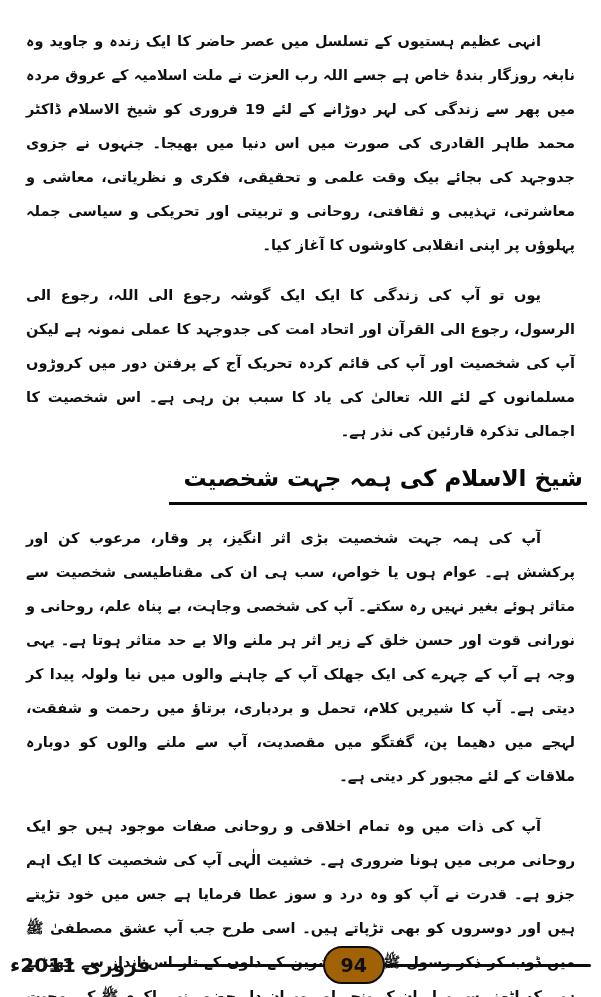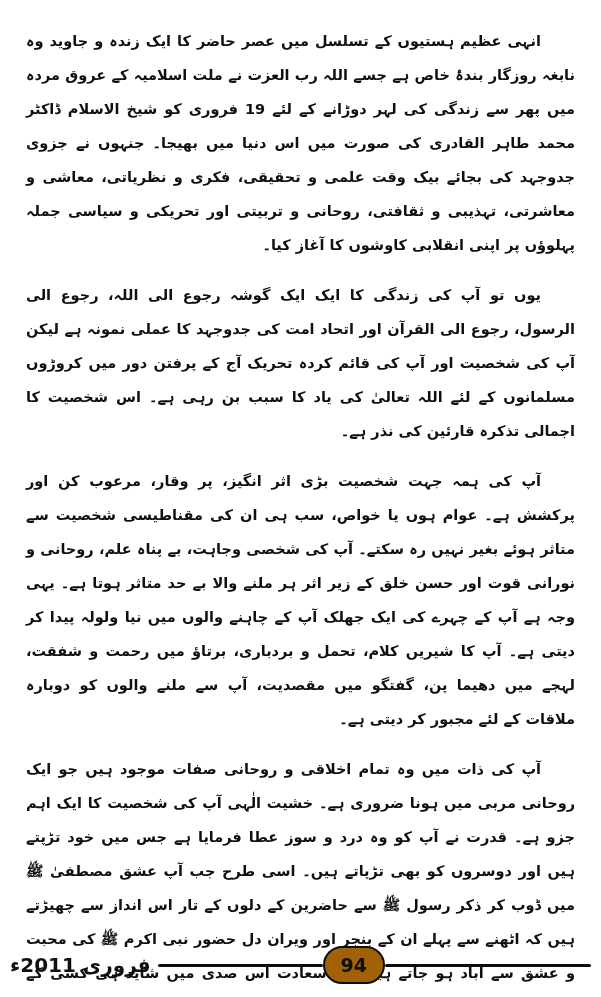--- a/index.html
+++ b/index.html
@@ -98,20 +98,23 @@
 </head>
 <body>
 
 <div class="page">
 
   <main class="article">
     <p class="para">انہی عظیم ہستیوں کے تسلسل میں عصر حاضر کا ایک زندہ و جاوید وہ نابغہ روزگار بندۂ خاص ہے جسے اللہ رب العزت نے ملت اسلامیہ کے عروق مردہ میں پھر سے زندگی کی لہر دوڑانے کے لئے 19 فروری کو شیخ الاسلام ڈاکٹر محمد طاہر القادری کی صورت میں اس دنیا میں بھیجا۔ جنہوں نے جزوی جدوجہد کی بجائے بیک وقت علمی و تحقیقی، فکری و نظریاتی، معاشی و معاشرتی، تہذیبی و ثقافتی، روحانی و تربیتی اور تحریکی و سیاسی جملہ پہلوؤں پر اپنی انقلابی کاوشوں کا آغاز کیا۔</p>
 
     <p class="para">یوں تو آپ کی زندگی کا ایک ایک گوشہ رجوع الی اللہ، رجوع الی الرسول، رجوع الی القرآن اور اتحاد امت کی جدوجہد کا عملی نمونہ ہے لیکن آپ کی شخصیت اور آپ کی قائم کردہ تحریک آج کے پرفتن دور میں کروڑوں مسلمانوں کے لئے اللہ تعالیٰ کی یاد کا سبب بن رہی ہے۔ اس شخصیت کا اجمالی تذکرہ قارئین کی نذر ہے۔</p>
 
+    <div class="heading-row">
+      <span class="heading-text">شیخ الاسلام کی ہمہ جہت شخصیت</span>
+    </div>
 
     <p class="para">آپ کی ہمہ جہت شخصیت بڑی اثر انگیز، پر وقار، مرعوب کن اور پرکشش ہے۔ عوام ہوں یا خواص، سب ہی ان کی مقناطیسی شخصیت سے متاثر ہوئے بغیر نہیں رہ سکتے۔ آپ کی شخصی وجاہت، بے پناہ علم، روحانی و نورانی قوت اور حسن خلق کے زیر اثر ہر ملنے والا بے حد متاثر ہوتا ہے۔ یہی وجہ ہے آپ کے چہرے کی ایک جھلک آپ کے چاہنے والوں میں نیا ولولہ پیدا کر دیتی ہے۔ آپ کا شیریں کلام، تحمل و بردباری، برتاؤ میں رحمت و شفقت، لہجے میں دھیما پن، گفتگو میں مقصدیت، آپ سے ملنے والوں کو دوبارہ ملاقات کے لئے مجبور کر دیتی ہے۔</p>
 
     <p class="para">آپ کی ذات میں وہ تمام اخلاقی و روحانی صفات موجود ہیں جو ایک روحانی مربی میں ہونا ضروری ہے۔ خشیت الٰہی آپ کی شخصیت کا ایک اہم جزو ہے۔ قدرت نے آپ کو وہ درد و سوز عطا فرمایا ہے جس میں خود تڑپتے ہیں اور دوسروں کو بھی تڑپاتے ہیں۔ اسی طرح جب آپ عشق مصطفیٰ ﷺ میں ڈوب کر ذکر رسول ﷺ سے حاضرین کے دلوں کے تار اس انداز سے چھیڑتے ہیں کہ اٹھنے سے پہلے ان کے بنجر اور ویران دل حضور نبی اکرم ﷺ کی محبت و عشق سے آباد ہو جاتے ہیں۔ یہ سعادت اس صدی میں شاید ہی کسی کے حصے میں آئی ہو۔ آپ کے حسن خلق کا فیض ہے کہ کتنے ہی نوجوان ایسے ہیں جو مساجد سے دور اور اسلام سے گریزاں تھے لیکن جب آپ کی صحبت میں آئے، آپ کو دیکھا اور آپ کی پر اثر گفتگو سنی نہ صرف اسلام کے شیدائی بن گئے بلکہ ان کی زندگیاں یاد الٰہی کا نمونہ بن گئیں۔ کتنے ہی نوجوان رقص و سرود کی محفلوں، فحش فلموں اور گانوں کی سریلی دھنوں کے ذریعے دلوں کو کیف آشنا کرنے والے تھے۔ اب ان کی حالت یہ ہے کہ جب تک سرکار مدینہ ﷺ کی نعت مبارک نہ سنیں انہیں چین نہیں آتا۔ کتنے ہی نوجوان دنیوی حسن و جمال اور نمود و نمائش کے اسیر</p>
   </main>
 
   <footer class="footer">
 
     <span class="footer-rule rule-right"></span>
 

